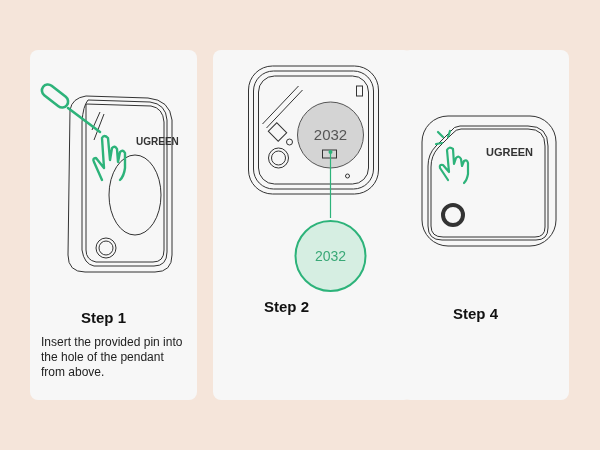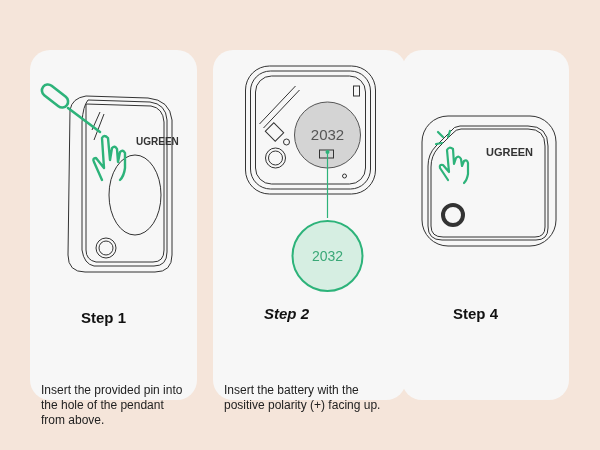--- a/index.html
+++ b/index.html
@@ -1,33 +1,33 @@
 <!DOCTYPE html>
 <html><head>
 <meta charset="utf-8">
 <style>
   html, body { margin:0; padding:0; }
   body {
     width:600px; height:450px; background:#f5e5da; position:relative; overflow:hidden;
     font-family:"Liberation Sans", "DejaVu Sans", sans-serif;
   }
   .card {
-    position:absolute; top:50px; height:350px; background:#f7f7f7; border-radius:20px;
+    position:absolute; top:50px; height:350px; background:#f7f7f7; border-radius:8px;
   }
   .c1 { left:30px; width:167px; }
-  .c2 { left:213px; width:193px; }
+  .c2 { left:213px; width:193px;padding-left:6px; }
   .c3 { left:402px; width:167px; }
   .illus { position:absolute; left:0; top:0; width:100%; height:250px; }
   .step-title {
     position:absolute; left:11px; top:259px; font-size:15px; font-weight:bold; color:#111;margin-left:40px;
   }
   .step-desc {
-    position:absolute; left:11px; top:285px; right:8px; font-size:12px; line-height:15px; color:#222;margin-top:48px;
+    position:absolute; left:11px; top:285px; right:8px; font-size:12px; line-height:15px; color:#222;
   }
-  .c2 .step-title { top:255px;font-style:italic; }
+  .c2 .step-title { top:248px; }
   .c3 .step-title { top:255px; }
   svg text { font-family:"Liberation Sans", sans-serif; }
 </style>
 </head>
 <body>
 
 <div class="card c1">
   <svg class="illus" viewBox="0 0 167 250">
 
     <g fill="none" stroke="#333" stroke-width="1">
@@ -76,21 +76,20 @@
       <rect x="96" y="100" width="14" height="8" fill="none" stroke="#333" stroke-width="1"></rect>
     </g>
     <circle cx="104" cy="102" r="2" fill="#2db37a"></circle>
     <line x1="104" y1="102" x2="104" y2="168" stroke="#2db37a" stroke-width="1.2"></line>
     <g>
       <circle cx="104" cy="206" r="35" fill="#d6eee2" stroke="#2db37a" stroke-width="2"></circle>
       <text x="104" y="211" text-anchor="middle" font-size="14" fill="#3aa877">2032</text>
     </g>
   </svg>
   <div class="step-title">Step 2</div>
-  <div class="step-desc">Insert the battery with the positive polarity (+) facing up.</div>
 </div>
 
 <div class="card c3">
   <svg class="illus" viewBox="0 0 167 250">
     <g fill="none" stroke="#333" stroke-width="1">
       <rect x="20" y="66" width="134" height="130" rx="26"></rect>
       <path d="M58 76 L126 76 Q146 76 146 96 L146 178 Q146 190 134 190 L40 190 Q26 190 26 176 L26 116 Q26 104 34 96 L48 82 Q52 76 58 76 Z"></path>
       <path d="M59 79 L126 79 Q143 79 143 96 L143 177 Q143 187 133 187 L41 187 Q29 187 29 176 L29 117 Q29 106 36 98 L50 84 Q54 79 59 79 Z"></path>
     </g>
     <text x="84" y="106" font-size="11" font-weight="bold" fill="#333">UGREEN</text>

